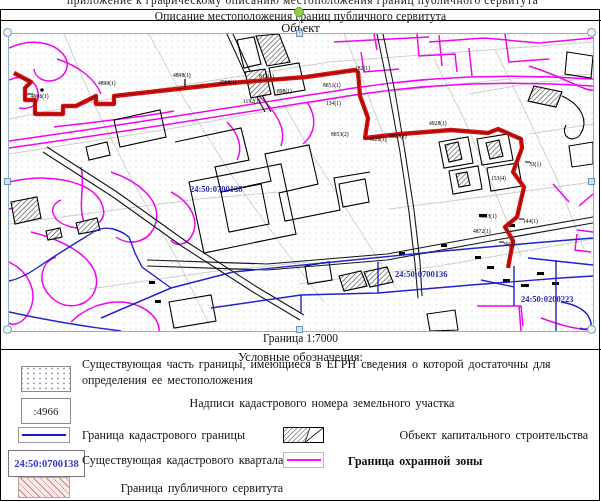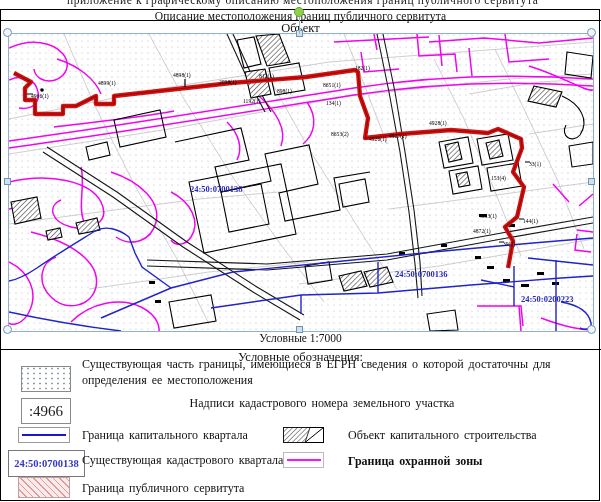--- a/index.html
+++ b/index.html
@@ -16,21 +16,21 @@
   .map-frame{left:8px;top:33px;width:584px;height:297px;border:1px solid #8fb0c8;
        background:#fff;overflow:hidden;}
   .scale-row{left:0;top:332px;width:601px;text-align:center;font-size:11.5px;}
   .sep2{left:0;top:349px;width:601px;height:0;border-top:1px solid #000;}
   .legend-title{left:0;top:350px;width:601px;text-align:center;font-size:12.5px;}
   .lg-text{font-size:12px;word-spacing:2px;line-height:1.32;}
   .box{border:1px solid #8a8a8a;background:#fff;box-sizing:border-box;}
   .dotbox{left:21px;top:366px;width:50px;height:26px;
        background-image:radial-gradient(circle,#8e9cab .8px,rgba(0,0,0,0) 1.2px);
        background-size:6px 5px;background-position:3px 4px;}
-  .numbox{left:21px;top:398px;width:50px;height:26px;font-size:15px;
+  .numbox{left:21px;top:398px;width:50px;height:26px;font-size:11px;
        display:flex;align-items:center;justify-content:center;color:#222;}
   .bluelinebox{left:18px;top:427px;width:52px;height:16px;display:flex;align-items:center;border-color:#9a9a9a;}
   .blueline{width:44px;height:2.6px;background:#1818cc;margin:0 auto;}
   .kvbox{left:8px;top:450px;width:77px;height:27px;font-size:10.5px;font-weight:700;
        display:flex;align-items:center;justify-content:center;color:#3535cd;border-color:#777;}
   .pinkbox{left:18px;top:477px;width:52px;height:21px;border:1px solid #c0a0a0;box-sizing:border-box;
        background:repeating-linear-gradient(45deg,rgba(195,90,90,.6) 0 1.3px,#fbeaea 1.3px 4.6px);}
   .magbox{left:283px;top:452px;width:41px;height:16px;display:flex;align-items:center;border-color:#bbb;}
   .magline{width:34px;height:2.6px;background:#ff10ff;margin:0 auto;}
   .hatchbox{left:283px;top:427px;width:41px;height:16px;}
@@ -208,52 +208,52 @@
 <div class="handle h-circ abs" style="left:587px;top:28px;"></div>
 <div class="handle h-circ abs" style="left:3px;top:325px;"></div>
 <div class="handle h-circ abs" style="left:587px;top:325px;"></div>
 <div class="handle h-sq abs" style="left:296px;top:30px;"></div>
 <div class="handle h-sq abs" style="left:4px;top:178px;"></div>
 <div class="handle h-sq abs" style="left:588px;top:178px;"></div>
 <div class="handle h-sq abs" style="left:296px;top:326px;"></div>
 <div class="abs stem"></div>
 <div class="handle h-rot abs" style="left:294px;top:7px;"></div>
 
-<div class="abs scale-row">Условные 1:7000</div>
+<div class="abs scale-row">Граница 1:7000</div>
 <div class="abs sep2"></div>
 <div class="abs legend-title">Условные обозначения:</div>
 
 <div class="abs box dotbox"></div>
 <div class="abs lg-text" style="left:82px;top:357px;width:505px;">Существующая часть границы, имеющиеся в ЕГРН сведения о которой достаточны для определения  ее местоположения</div>
 
 <div class="abs box numbox">:4966</div>
 <div class="abs lg-text" style="left:82px;top:396px;width:480px;text-align:center;">Надписи кадастрового номера земельного участка</div>
 
 <div class="abs box bluelinebox">
     <div class="blueline"></div>
   </div>
-<div class="abs lg-text" style="left:82px;top:428px;width:200px;">Граница капитального квартала</div>
+<div class="abs lg-text" style="left:82px;top:428px;width:200px;">Граница кадастрового границы</div>
 
 <div class="abs hatchbox">
   <svg width="41" height="16">
     <defs>
         <pattern id="h2" width="3.4" height="3.4" patternUnits="userSpaceOnUse" patternTransform="rotate(45)">
       <rect width="3.4" height="3.4" fill="#fff"></rect>
           <line x1="0" y1="0" x2="0" y2="3.4" stroke="#000" stroke-width="0.8"></line>
     </pattern>
       </defs>
     <rect x="0.5" y="0.5" width="40" height="15" fill="#fff" stroke="#000"></rect>
     <polygon points="0.5,15.5 0.5,0.5 27,0.5 22,15.5" fill="url(#h2)" stroke="#000" stroke-width="0.8"></polygon>
     <line x1="22" y1="15.5" x2="40.5" y2="0.5" stroke="#000" stroke-width="1"></line>
   </svg>
 </div>
-<div class="abs lg-text" style="left:348px;top:428px;width:240px;">Объект капитального строительства</div>
+<div class="abs lg-text" style="left:348px;top:428px;width:240px;text-align:right;">Объект капитального строительства</div>
 
 <div class="abs box kvbox">24:50:0700138</div>
 <div class="abs lg-text" style="left:82px;top:453px;width:240px;">Существующая кадастрового квартала</div>
 
 <div class="abs box magbox">
     <div class="magline"></div>
   </div>
 <div class="abs lg-text" style="left:348px;top:454px;width:240px;font-weight:bold;">Граница охранной зоны</div>
 
 <div class="abs pinkbox"></div>
-<div class="abs lg-text" style="left:82px;top:481px;width:240px;">Граница публичного сервитута</div>
+<div class="abs lg-text" style="left:82px;top:481px;width:240px;text-align:center;">Граница публичного сервитута</div>
 
 </body></html>

